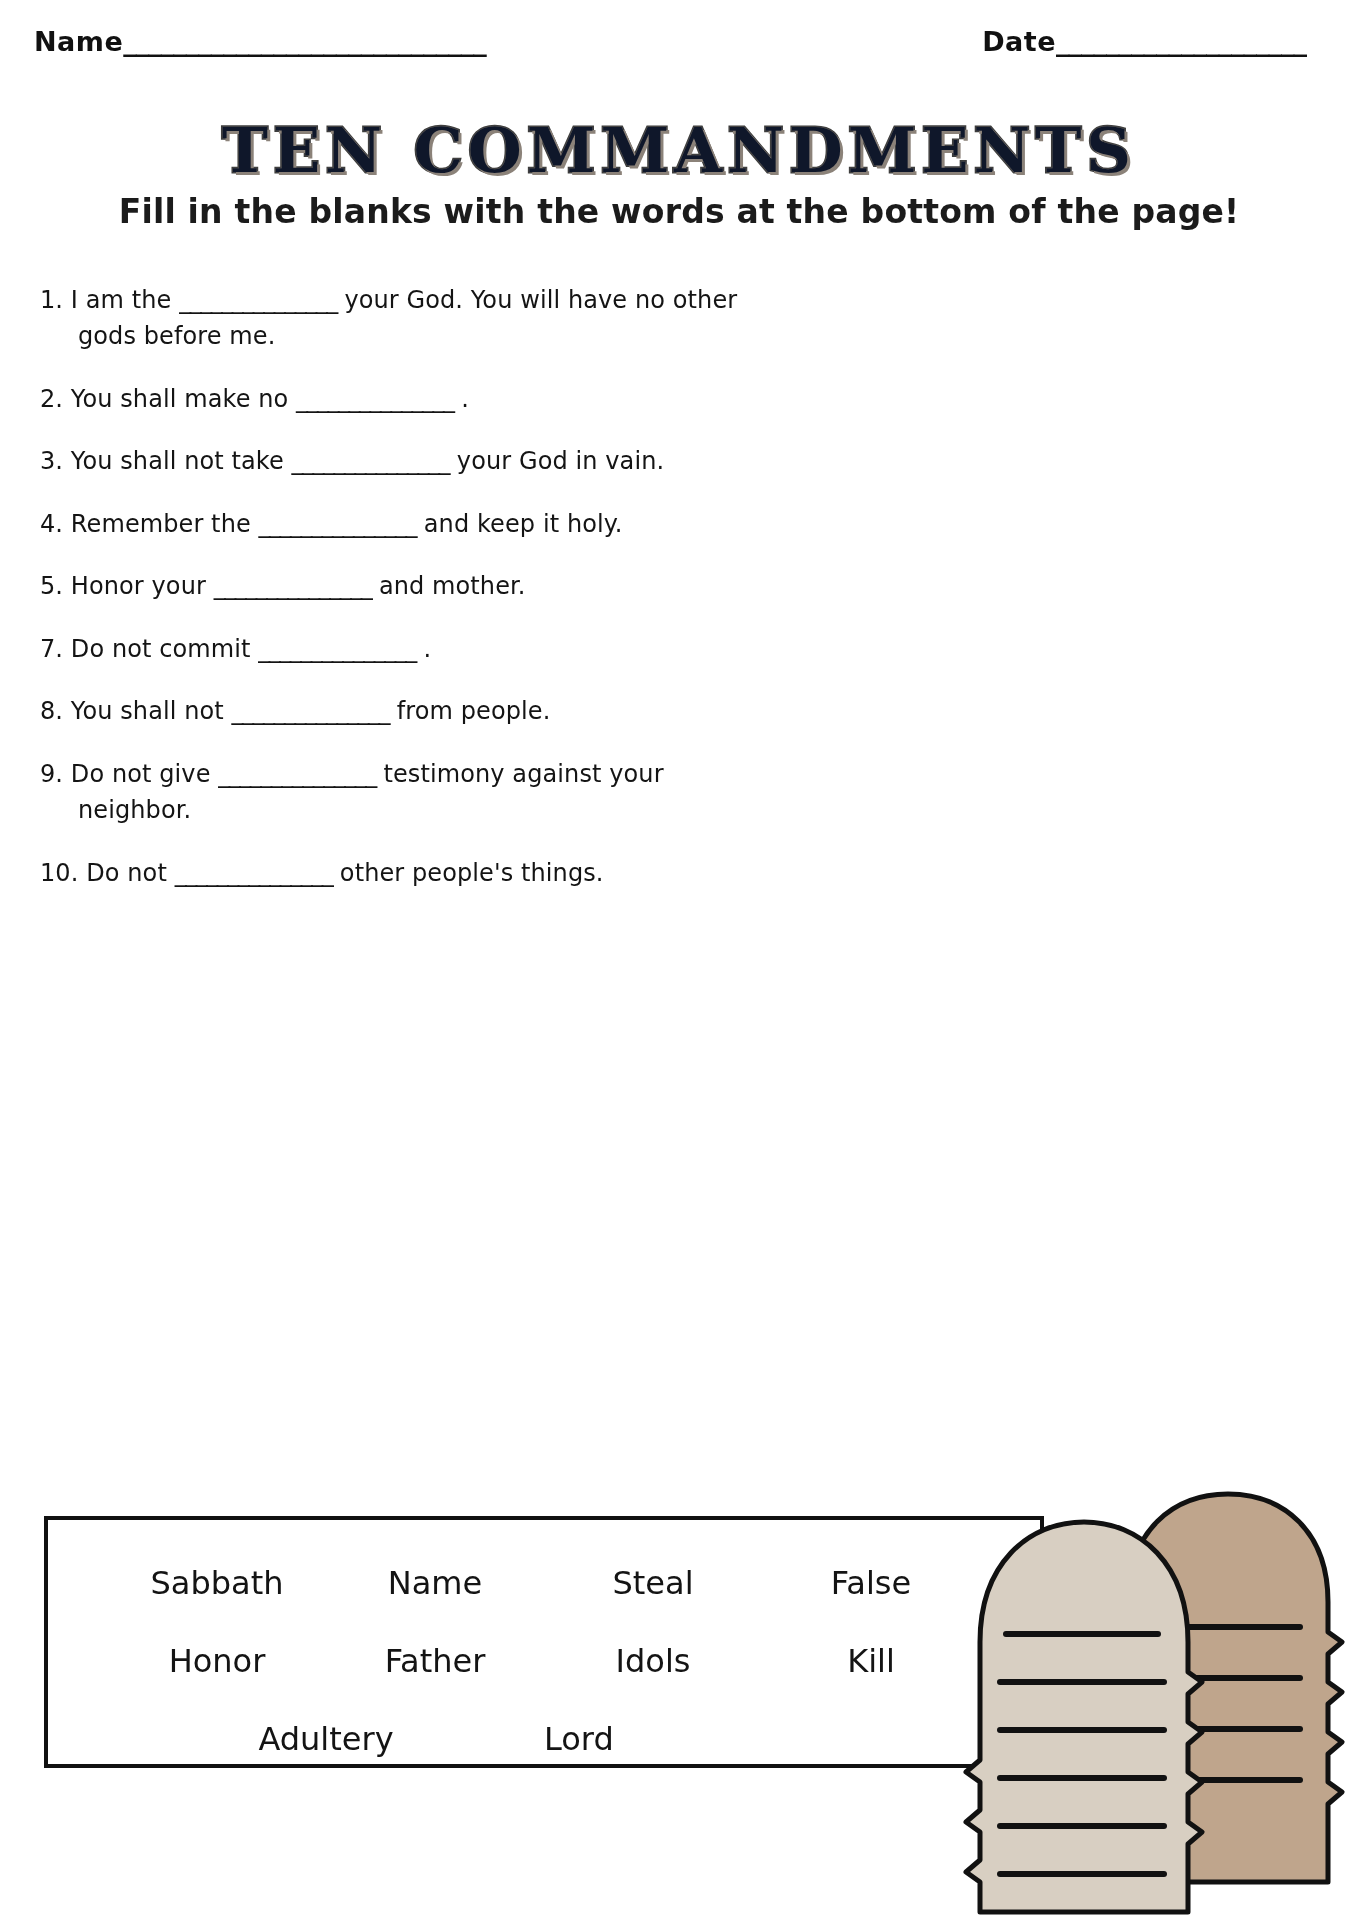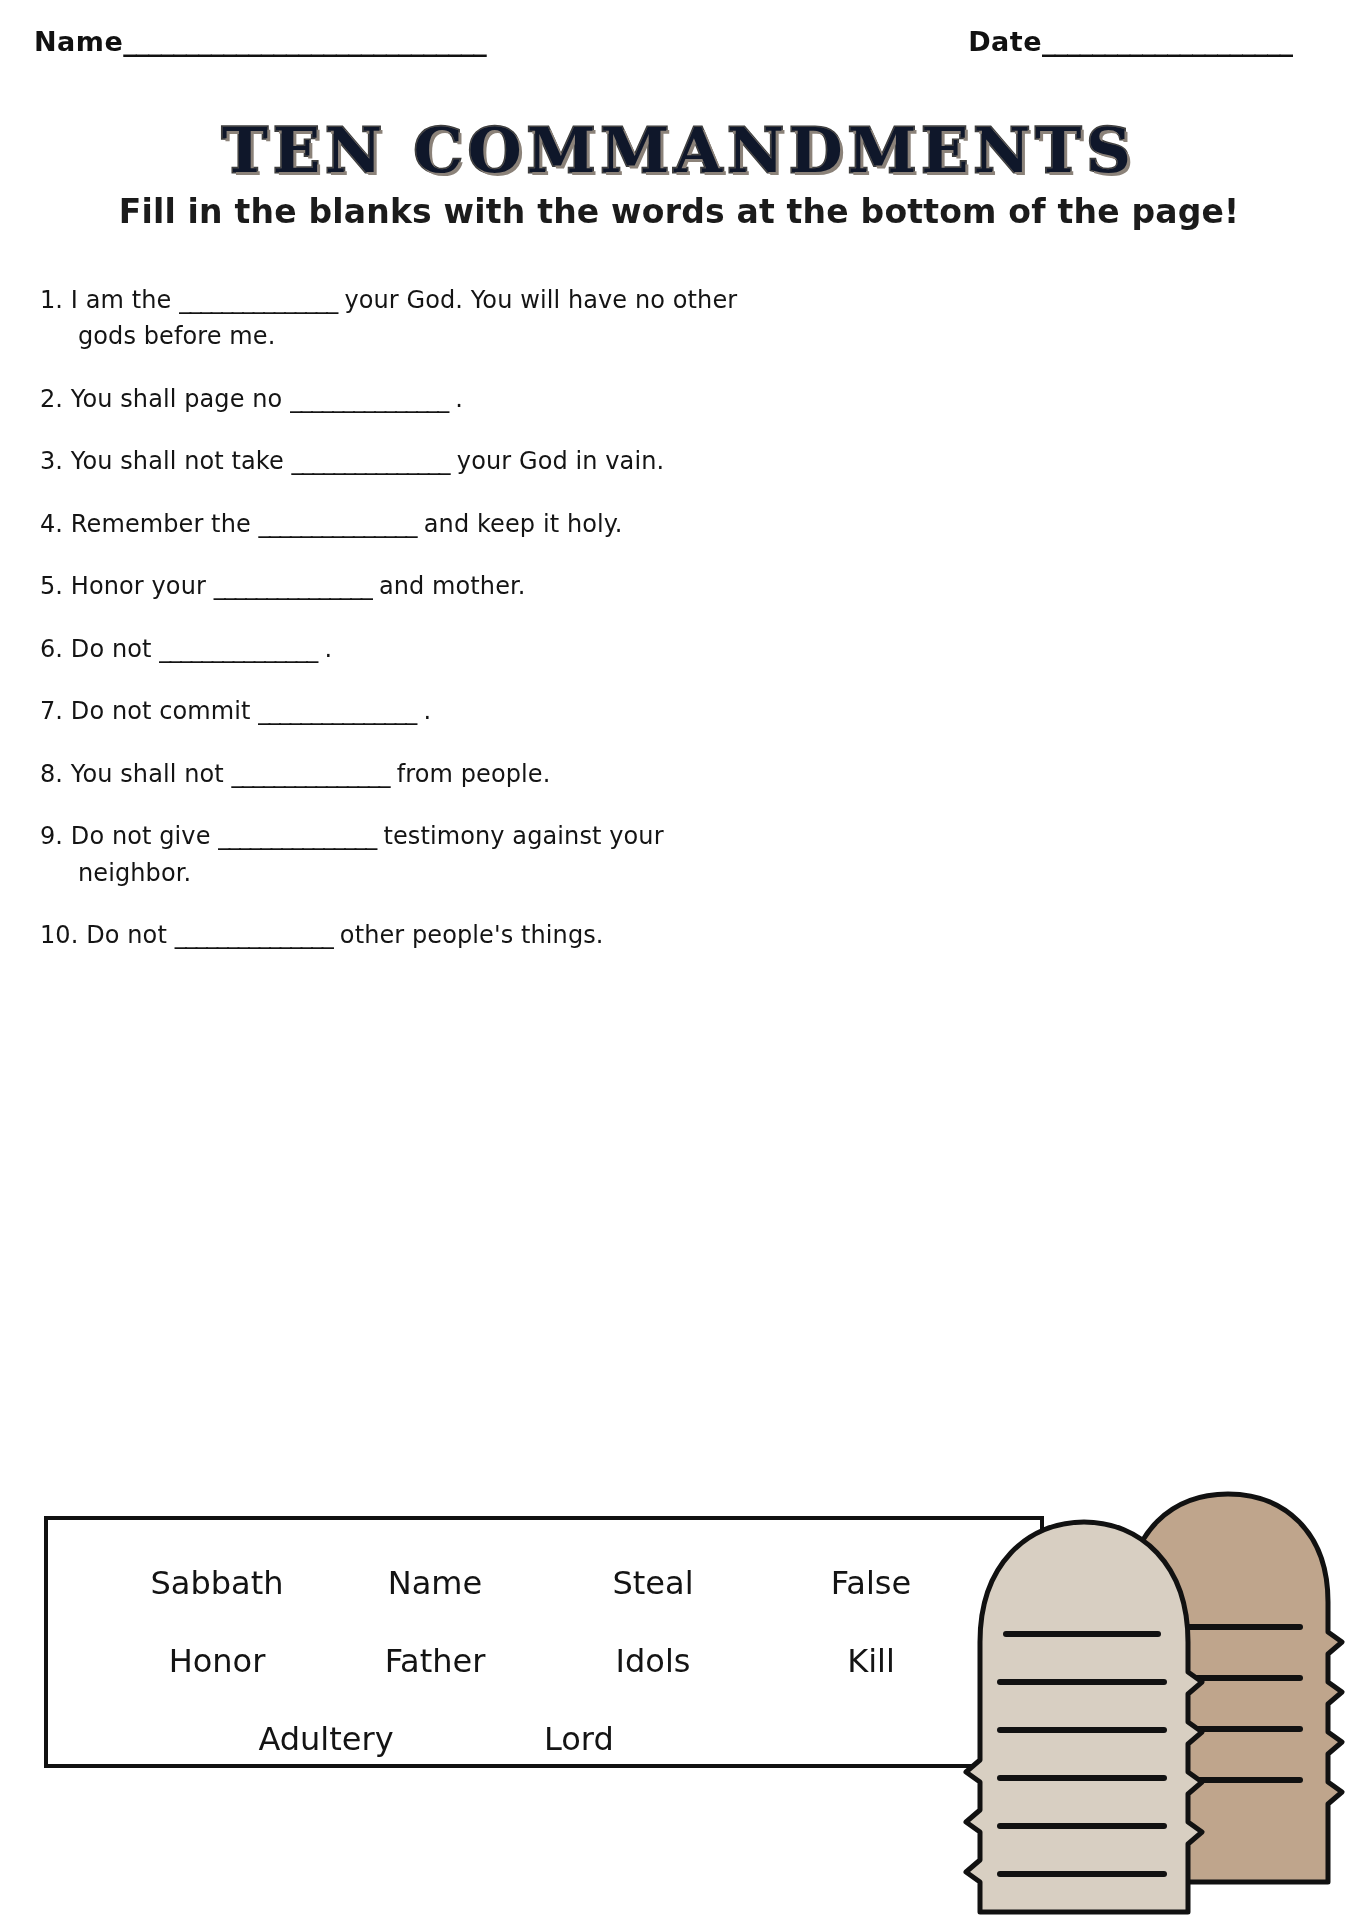--- a/index.html
+++ b/index.html
@@ -20,21 +20,21 @@
     position: absolute;
     inset: 0;
     padding: 0;
   }
 
   
   .header-row {
     position: absolute;
     top: 26px;
     left: 34px;
-    right: 48px;
+    right: 34px;
     display: flex;
     justify-content: space-between;
     align-items: baseline;
     gap: 46px;
   }
   .field {
     font-family: "DejaVu Sans", sans-serif;
     font-weight: 700;
     font-size: 27px;
     letter-spacing: 0.5px;
@@ -160,38 +160,35 @@
   </div>
 
   <div class="questions">
 
     <div class="q">
       <span>1.</span><span> I am the </span><span class="blank">_______________</span><span> your God. You will have no other</span>
       <br><span class="indent"></span><span>gods before me.</span>
     </div>
 
     <div class="q">
-      <span>2.</span><span> You shall page no </span><span class="blank">_______________</span><span> .</span>
+      <span>2.</span><span> You shall make no </span><span class="blank">_______________</span><span> .</span>
     </div>
 
     <div class="q">
       <span>3.</span><span> You shall not take </span><span class="blank">_______________</span><span> your God in vain.</span>
     </div>
 
     <div class="q">
       <span>4.</span><span> Remember the </span><span class="blank">_______________</span><span> and keep it holy.</span>
     </div>
 
     <div class="q">
       <span>5.</span><span> Honor your </span><span class="blank">_______________</span><span> and mother.</span>
     </div>
 
-    <div class="q">
-      <span>6.</span><span> Do not </span><span class="blank">_______________</span><span> .</span>
-    </div>
 
     <div class="q">
       <span>7.</span><span> Do not commit </span><span class="blank">_______________</span><span> .</span>
     </div>
 
     <div class="q">
       <span>8.</span><span> You shall not </span><span class="blank">_______________</span><span> from people.</span>
     </div>
 
     <div class="q">

